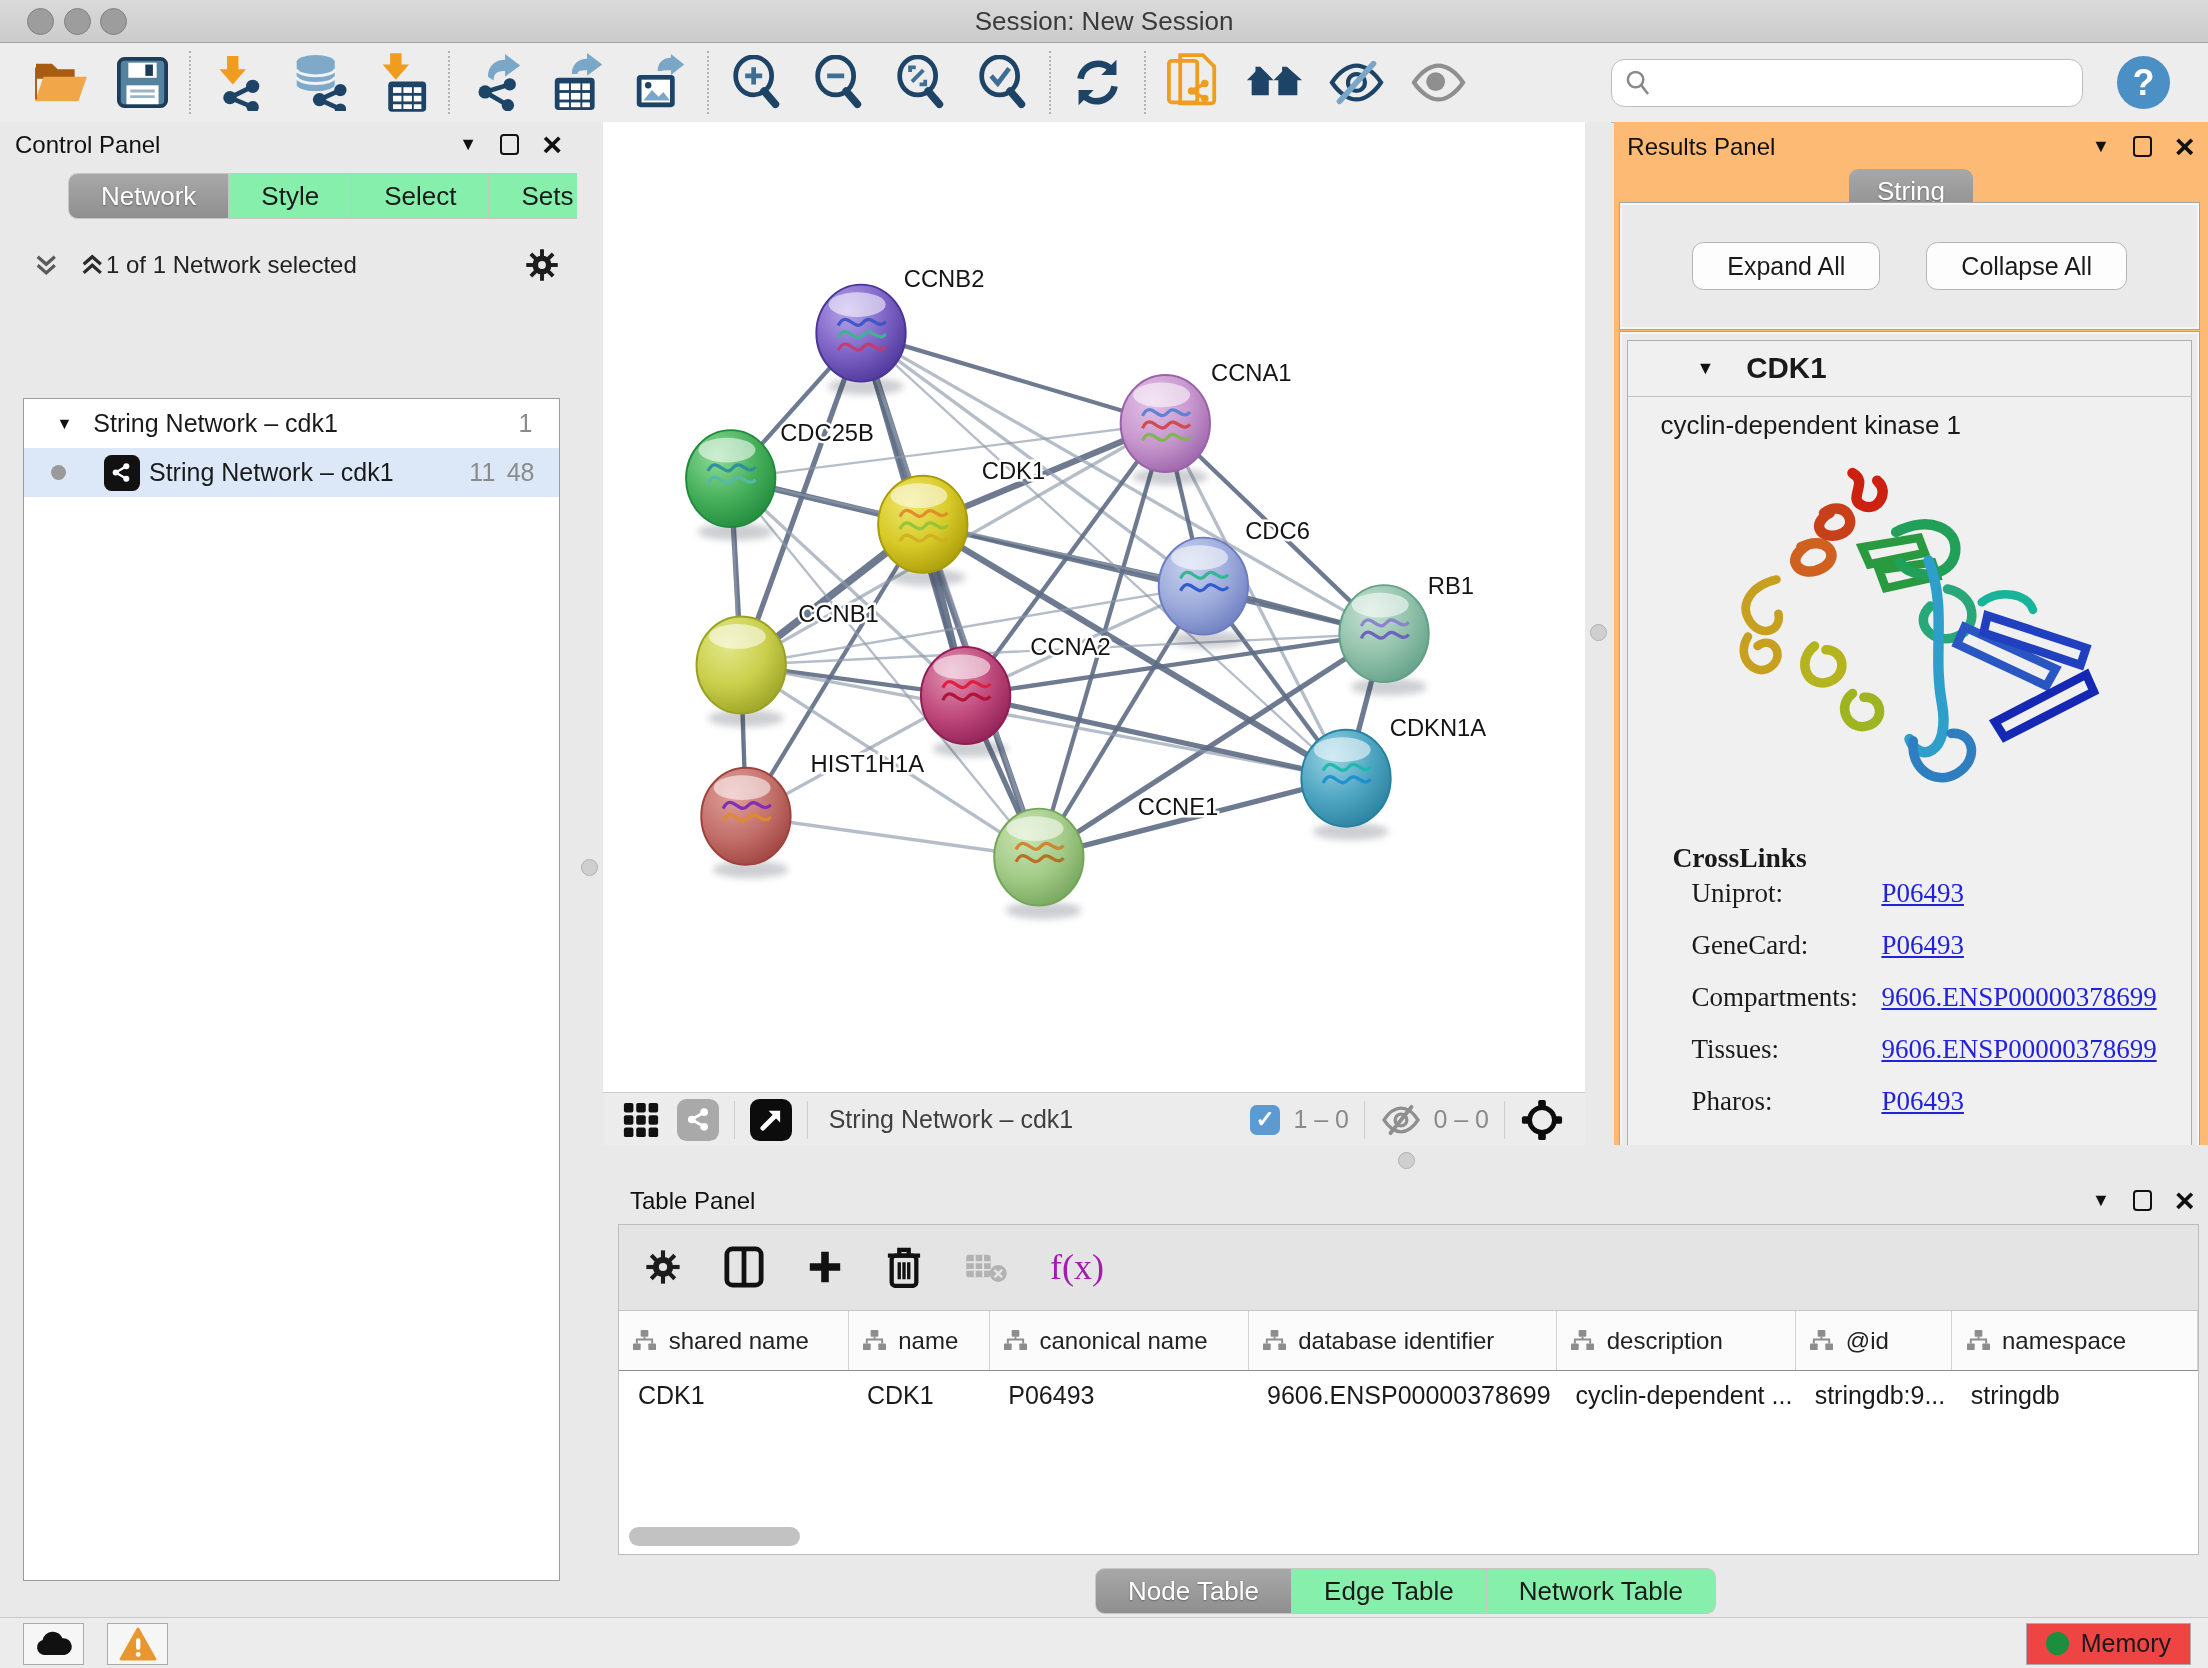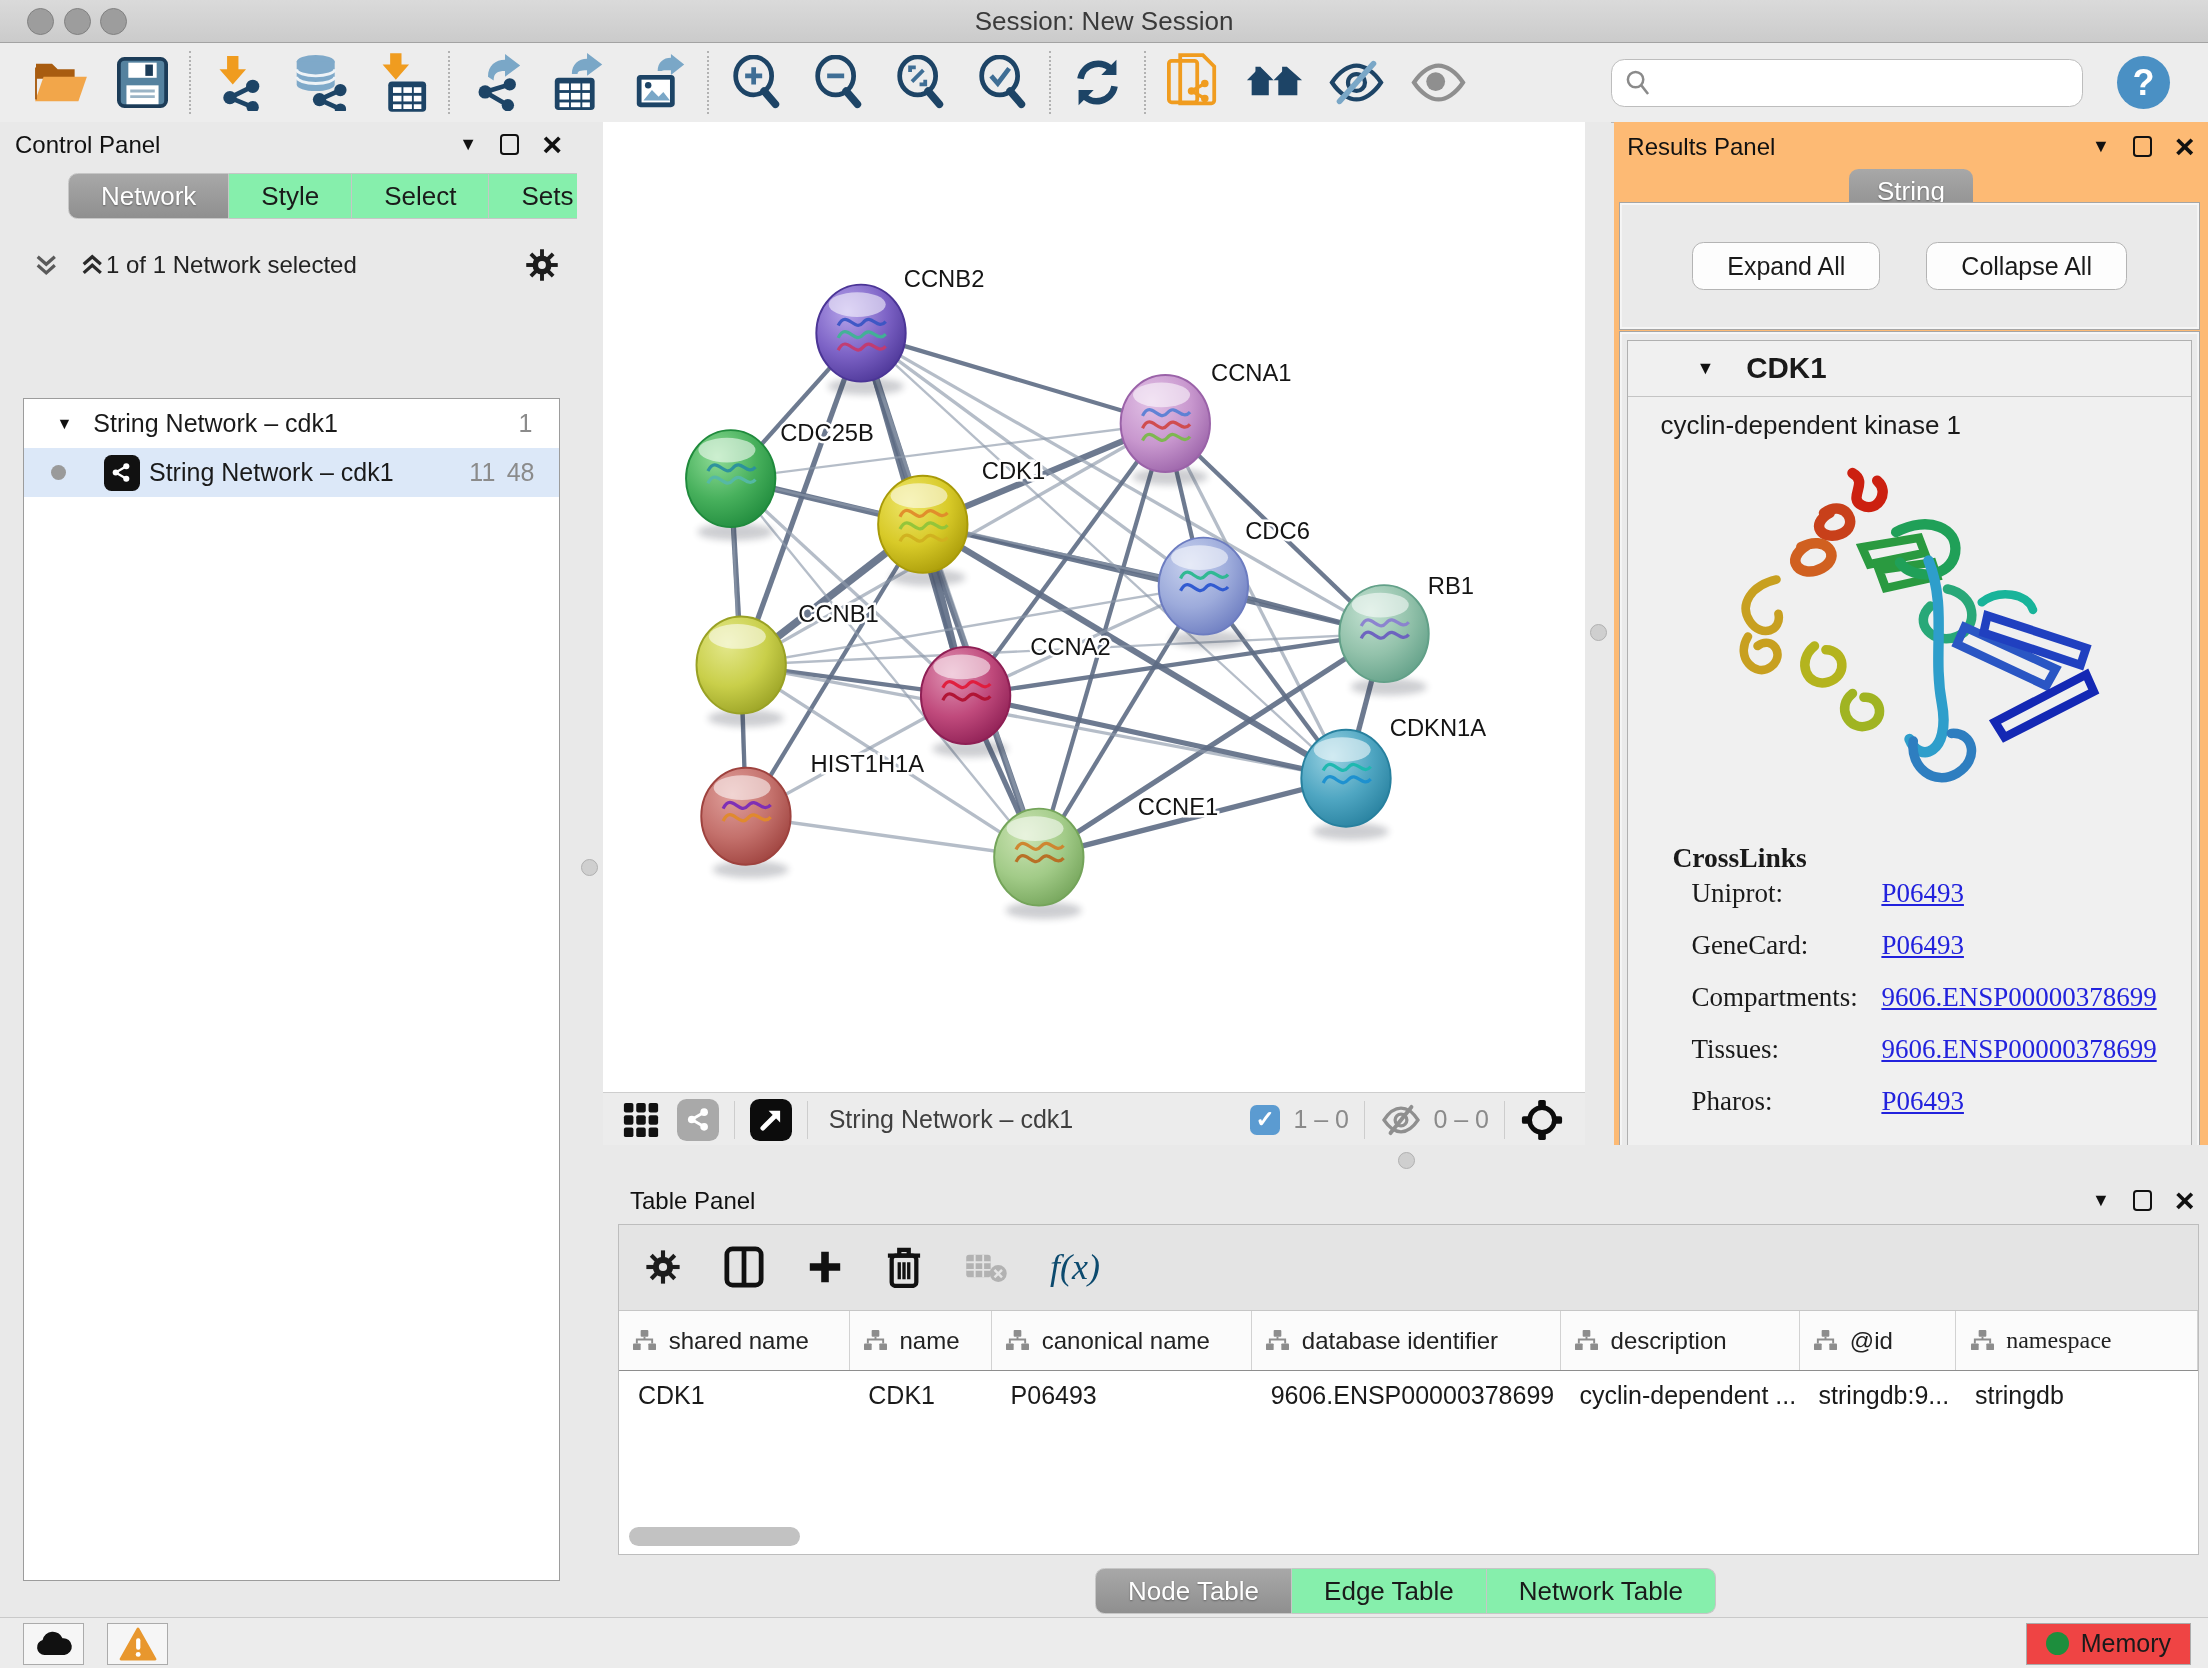--- a/index.html
+++ b/index.html
@@ -804,21 +804,21 @@
       <span class="icon" style="opacity:.55">
         <svg width="44" height="32" viewBox="0 0 46 34">
             <rect x="2" y="4" width="26" height="24" rx="3" fill="#8a8a8a"></rect>
             <g stroke="#e4e4e4" stroke-width="2">
               <path d="M2 12h26M2 20h26M11 4v24M20 4v24"></path>
             </g>
             <circle cx="36" cy="24" r="9" fill="#8a8a8a"></circle>
             <path d="M32 20l8 8M40 20l-8 8" stroke="#e4e4e4" stroke-width="2.6"></path>
           </svg>
         </span>
-      <span style="font-family:'Liberation Serif',serif;font-style:italic;font-size:36px;color:#0c4a6e">f(x)</span>
+      <span style="font-family:'Liberation Serif',serif;font-size:36px;color:#a21caf">f(x)</span>
     </div>
     <div class="tp-table">
       <table>
           <thead>
             <tr>
               <th style="width: 251px;">
                 <span class="thwrap">
                   <span class="icon">
                     <svg width="25" height="23" viewBox="0 0 26 24">
                       <g fill="#8d8d8d">
@@ -900,21 +900,21 @@
                         <rect x="9" y="1" width="8" height="7" rx="1"></rect>
                         <rect x="1" y="15" width="8" height="7" rx="1"></rect>
                         <rect x="17" y="15" width="8" height="7" rx="1"></rect>
                       </g>
                       <path d="M13 8v3M5 15v-4h16v4" stroke="#8d8d8d" stroke-width="2" fill="none"></path>
                     </svg>
                   </span>
                   <span>@id</span>
                 </span>
               </th>
-              <th style="width: 285px; font-family: Liberation Serif, serif;">
+              <th style="width: 285px;">
                 <span class="thwrap">
                   <span class="icon">
                     <svg width="25" height="23" viewBox="0 0 26 24">
                       <g fill="#8d8d8d">
                         <rect x="9" y="1" width="8" height="7" rx="1"></rect>
                         <rect x="1" y="15" width="8" height="7" rx="1"></rect>
                         <rect x="17" y="15" width="8" height="7" rx="1"></rect>
                       </g>
                       <path d="M13 8v3M5 15v-4h16v4" stroke="#8d8d8d" stroke-width="2" fill="none"></path>
                     </svg>

